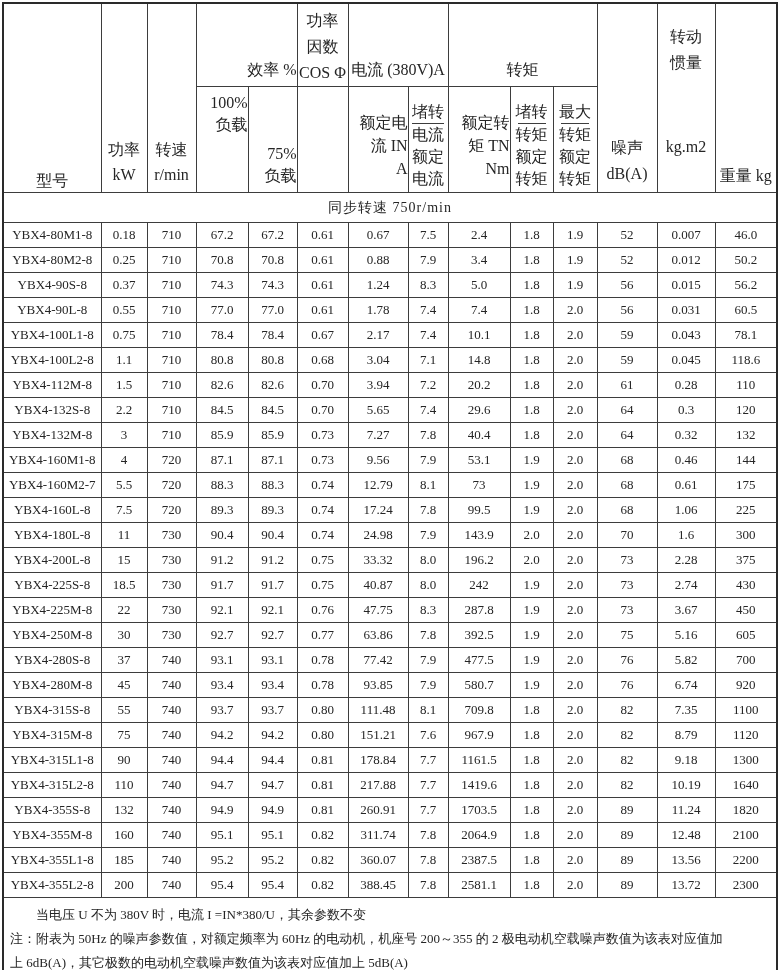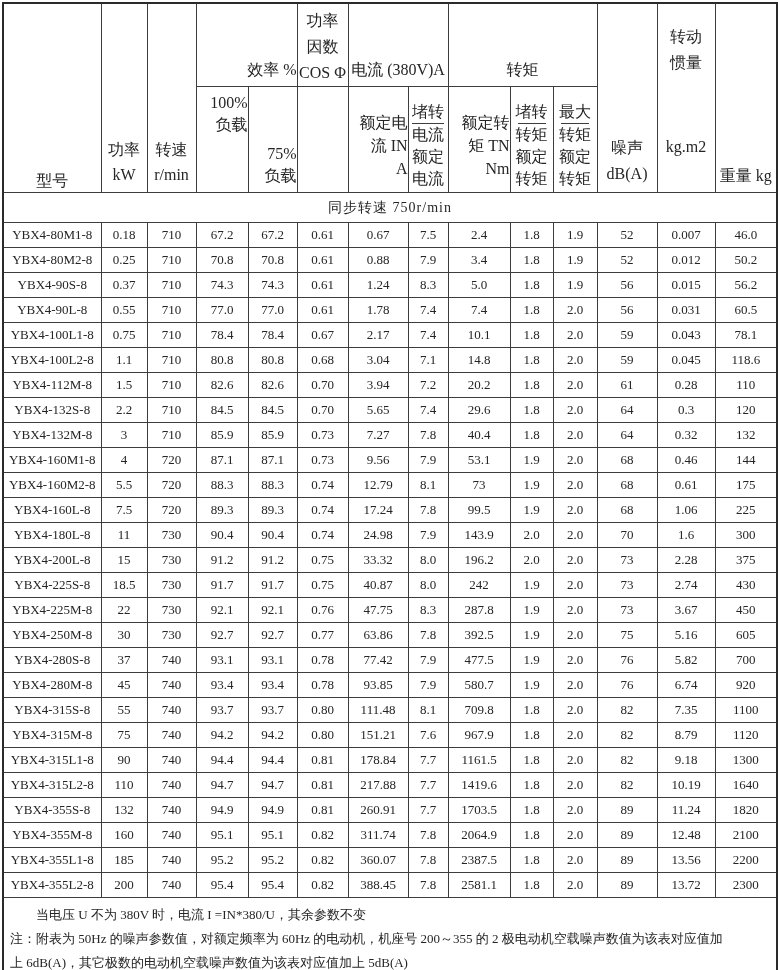--- a/index.html
+++ b/index.html
@@ -339,21 +339,21 @@
           <td>9.56</td>
           <td>7.9</td>
           <td>53.1</td>
           <td>1.9</td>
           <td>2.0</td>
           <td>68</td>
           <td>0.46</td>
           <td>144</td>
         </tr>
         <tr>
-          <td>YBX4-160M2-8</td>
+          <td>YBX4-160M2-7</td>
           <td>5.5</td>
           <td>720</td>
           <td>88.3</td>
           <td>88.3</td>
           <td>0.74</td>
           <td>12.79</td>
           <td>8.1</td>
           <td>73</td>
           <td>1.9</td>
           <td>2.0</td>

